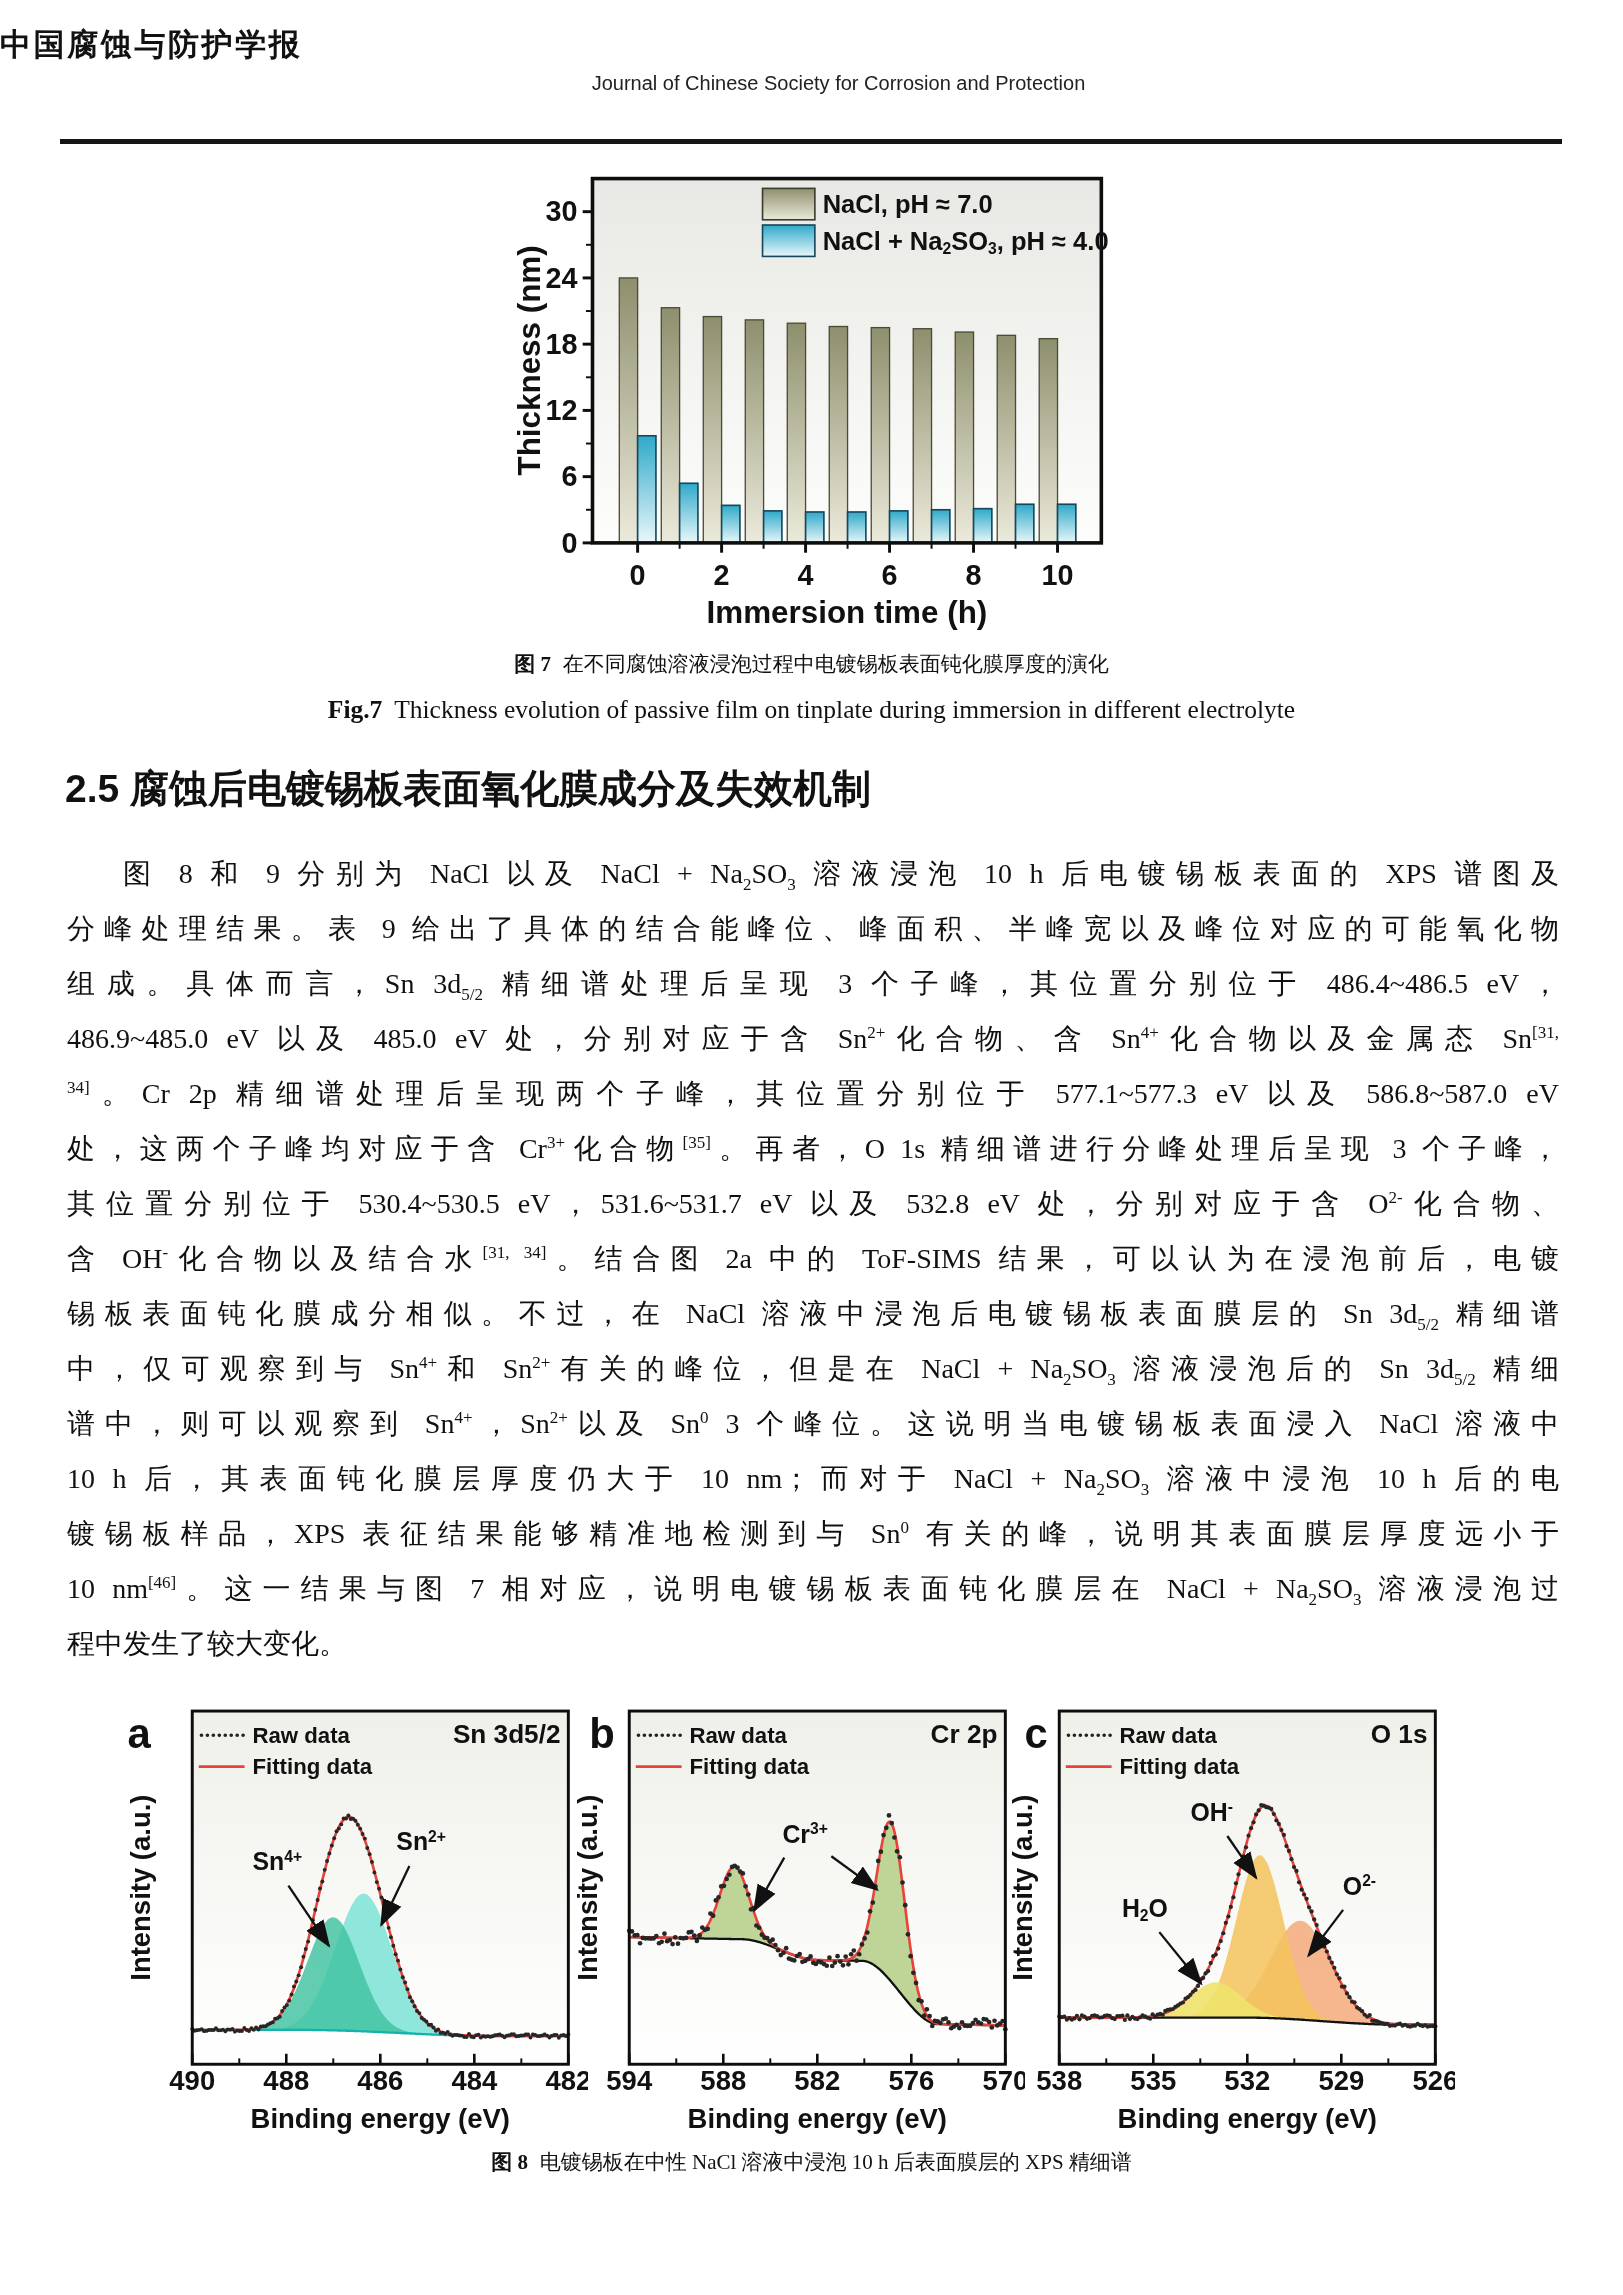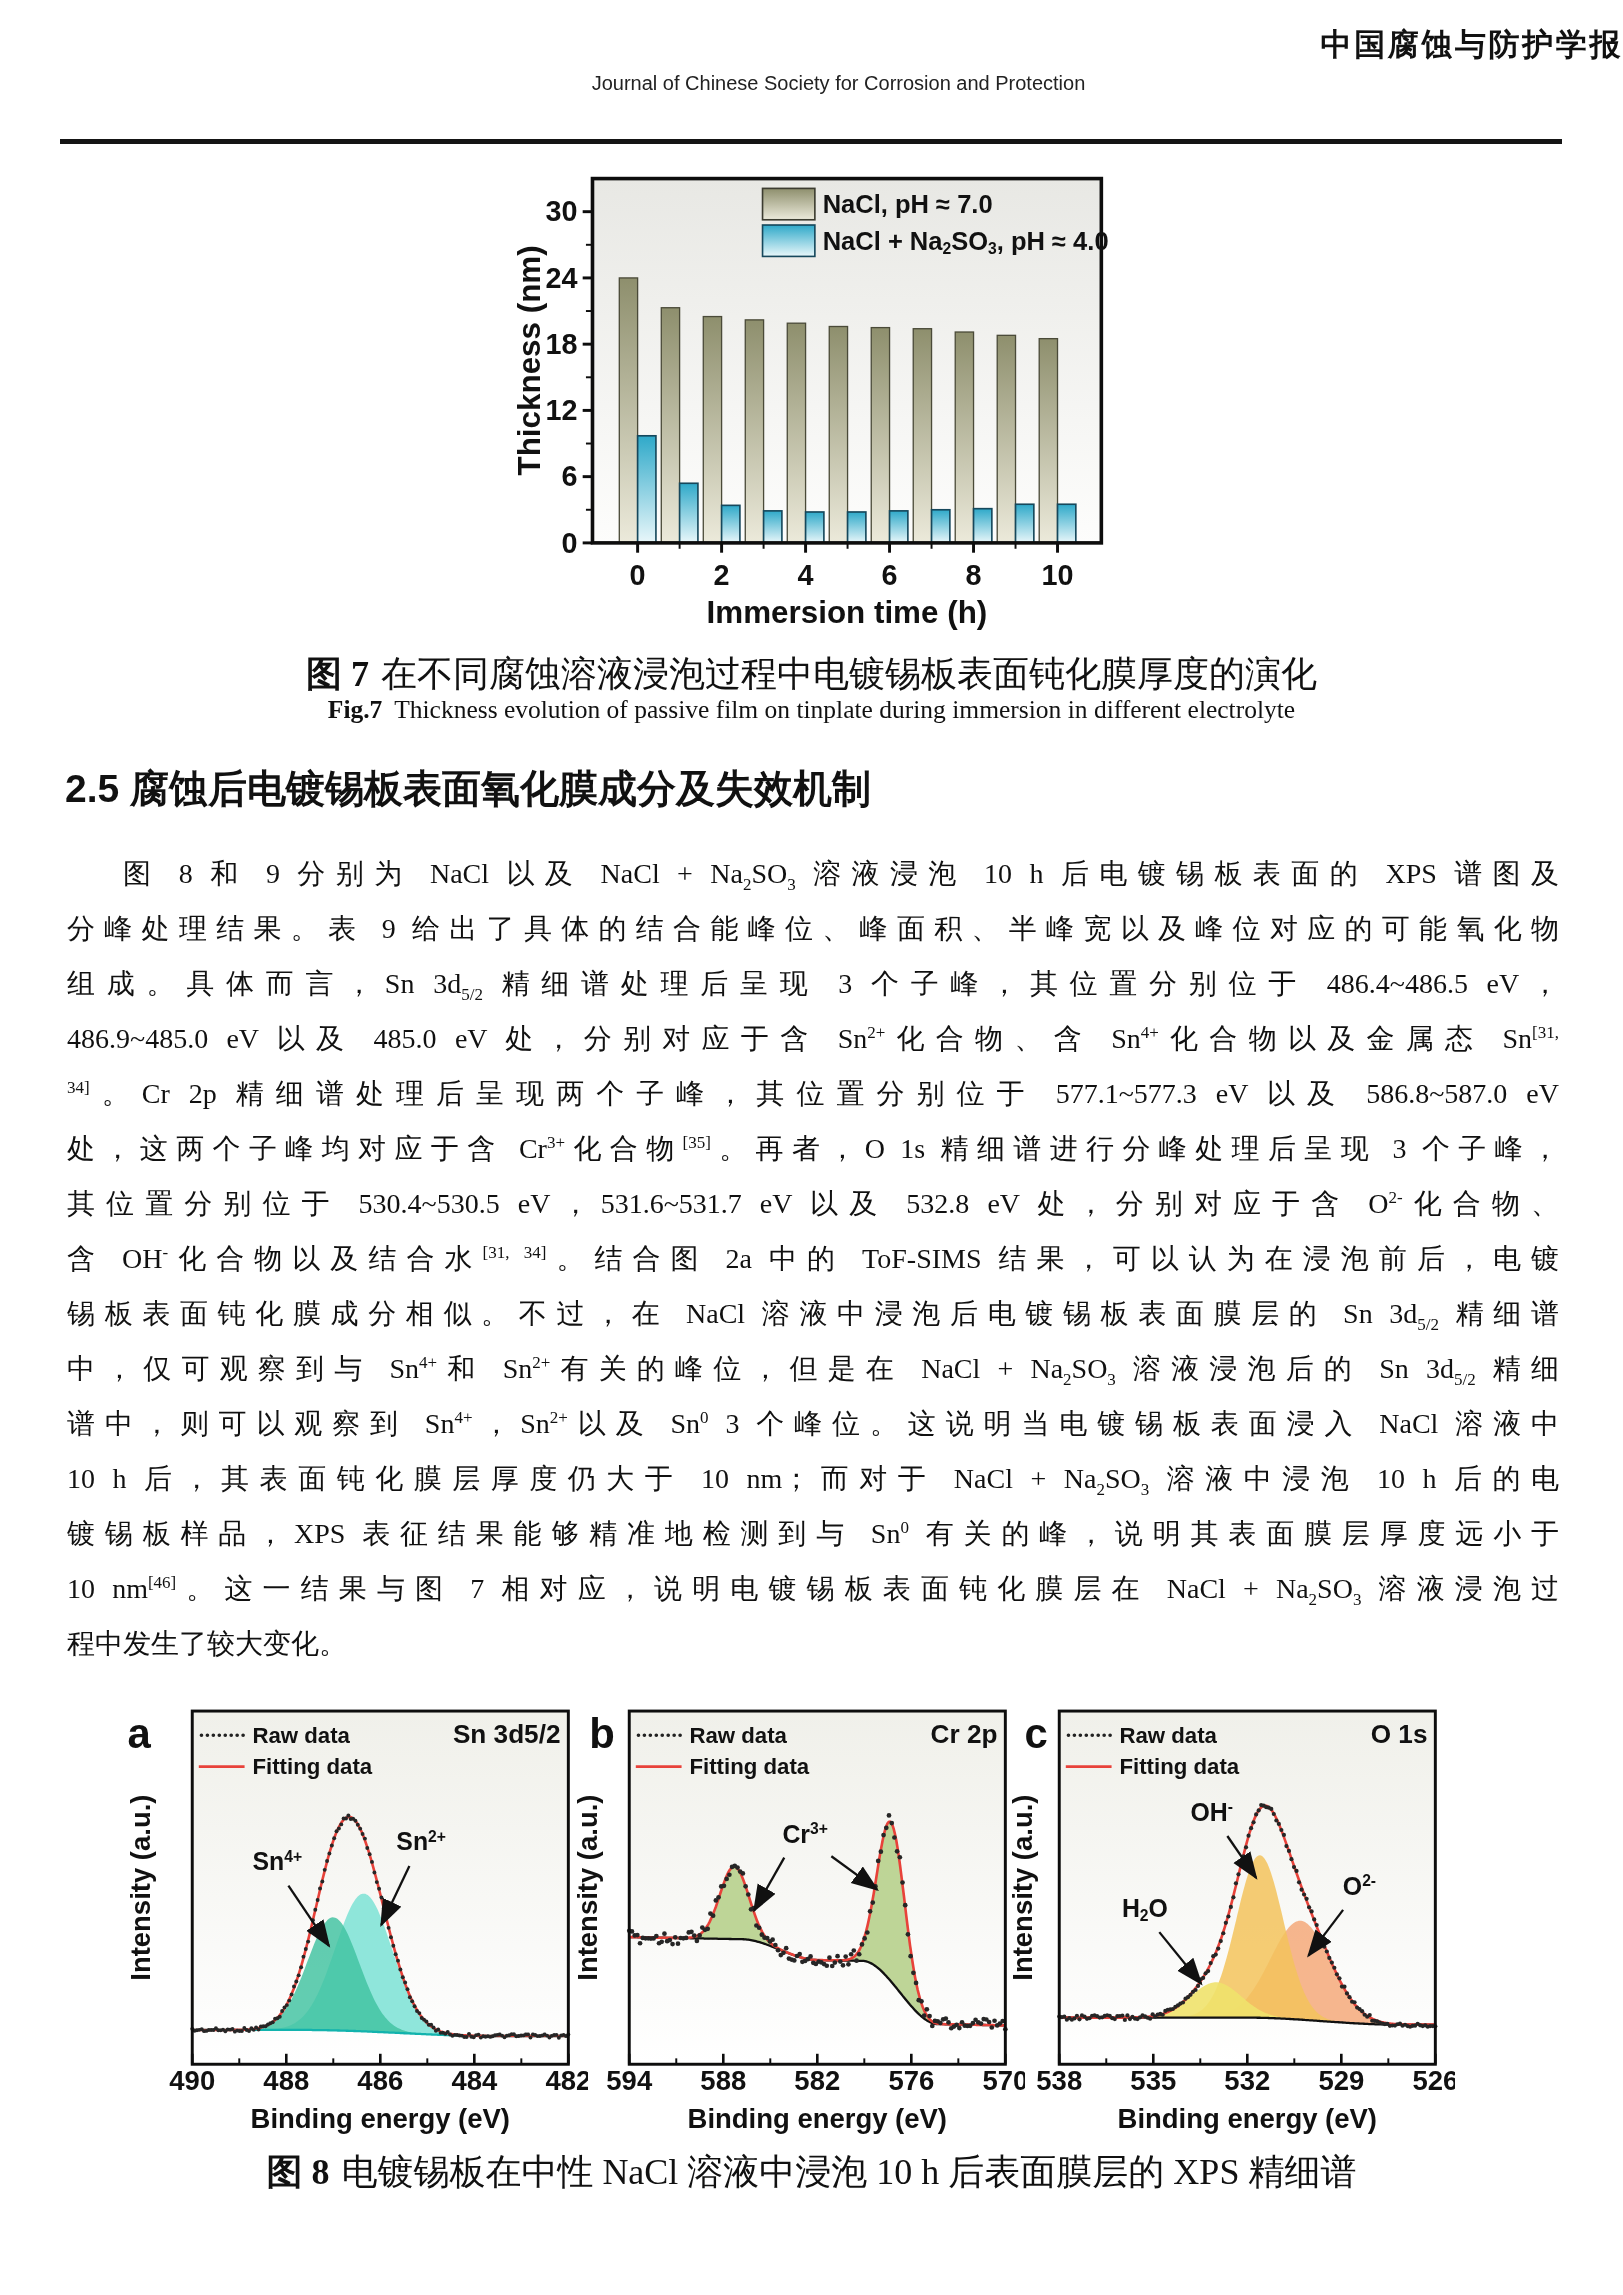--- a/index.html
+++ b/index.html
@@ -1,24 +1,24 @@
 <!DOCTYPE html>
 <html style="font-size:10.5px"><head>
 <meta charset="utf-8">
 <style>
   html,body{margin:0;padding:0;background:#888;}
   .page{position:relative;width:1623px;height:2295px;background:#ffffff;overflow:hidden;
         font-family:"Liberation Serif","DejaVu Serif",serif;color:#111;}
   .abs{position:absolute;}
-  .journal-zh{top:23.6px;left:0;width:1623px;text-align:right;font-size:31px;font-weight:bold;
+  .journal-zh{top:23.6px;left:0;width:1623px;text-align:left;font-size:31px;font-weight:bold;
               font-family:"Liberation Sans","DejaVu Sans",sans-serif;letter-spacing:2.6px;}
   .journal-en{top:72px;left:0;width:1623px;text-align:center;font-size:20px;
               font-family:"Liberation Sans","DejaVu Sans",sans-serif;color:#222;margin-left:27px;}
   .rule{top:139px;left:60px;width:1502px;height:4.6px;background:#151515;}
-  .cap{left:0;width:1623px;text-align:center;font-size:36px;}
+  .cap{left:0;width:1623px;text-align:center;font-size:21px;}
   .capb{font-weight:bold;margin-right:11.8px;}
   #fig7-cap-zh{top:650px;}
   #fig7-cap-en{top:695px;font-size:25.5px;}
   #fig8-cap{top:2148px;}
   .section-heading{top:762px;left:65px;font-size:39px;font-weight:bold;
                    font-family:"Liberation Sans","DejaVu Sans",sans-serif;}
   #paragraph{top:846px;left:67px;width:1492px;}
   .pline{height:55px;line-height:55px;font-size:28px;text-align:justify;text-align-last:justify;
          white-space:nowrap;}
   .pline.first{text-indent:56px;}

